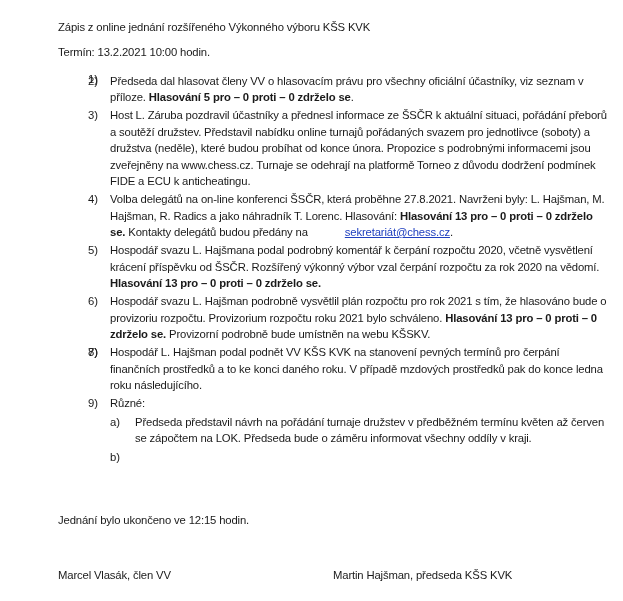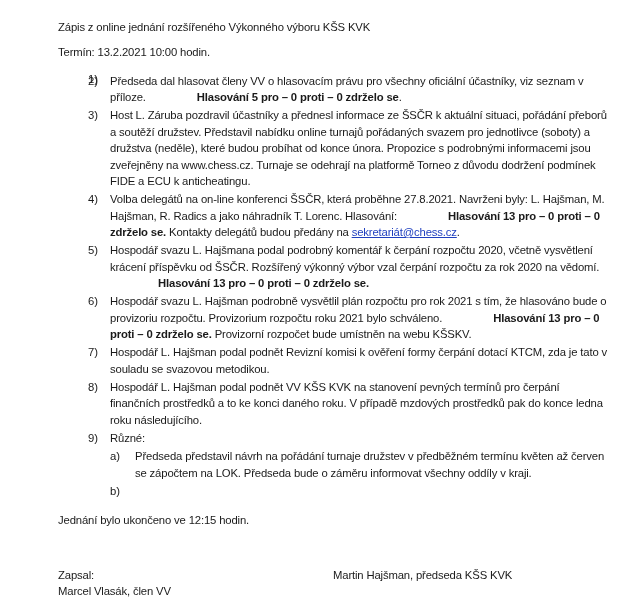--- a/index.html
+++ b/index.html
@@ -12,49 +12,48 @@
     position:absolute; left:58px; top:21px;
     white-space:nowrap;
   }
   .term { position:absolute; left:58px; top:46px; white-space:nowrap; }
   .list { position:absolute; left:88px; top:71px; width:520px; }
   .item { position:relative; padding-left:22px; line-height:16.5px; margin-bottom:1.5px; }
   .num { position:absolute; left:0; top:0; }
   .sub { position:relative; padding-left:25px; line-height:16.5px; margin-top:2px; margin-left:0px; }
   .sub .num { left:0; }
   .subs { margin-top:2px; margin-left:0px; }
-  b { font-weight:bold;margin-left:48px; }
-  a { color:#1f3fbf; text-decoration:underline; }
+  b { font-weight:bold; }
+  a { color:#1f3fbf; text-decoration:underline;margin-left:34px; }
   .end { position:absolute; left:58px; top:514px; white-space:nowrap; }
   .sig { position:absolute; top:567px; line-height:16px; white-space:nowrap; }
   .sig.left { left:58px; }
   .sig.right { left:333px; }
 </style>
 </head>
 <body>
 
 <div class="title">Zápis z online jednání rozšířeného Výkonného výboru KŠS KVK</div>
 <div class="term">Termín: 13.2.2021 10:00 hodin.</div>
 
 <div class="list" id="list">
     <div class="item"><span class="num">1)</span></div>
     <div class="item"><span class="num">2)</span><span><span>Předseda dal hlasovat členy VV o hlasovacím právu pro všechny oficiální účastníky, viz seznam v příloze. </span><b>Hlasování 5 pro – 0 proti – 0 zdrželo se</b><span>.</span></span></div>
     <div class="item"><span class="num">3)</span><span><span>Host L. Záruba pozdravil účastníky a přednesl informace ze ŠSČR k aktuální situaci, pořádání přeborů a soutěží družstev. Představil nabídku online turnajů pořádaných svazem pro jednotlivce (soboty) a družstva (neděle), které budou probíhat od konce února. Propozice s podrobnými informacemi jsou zveřejněny na www.chess.cz. Turnaje se odehrají na platformě Torneo z důvodu dodržení podmínek FIDE a ECU k anticheatingu.</span></span></div>
     <div class="item"><span class="num">4)</span><span><span>Volba delegátů na on-line konferenci ŠSČR, která proběhne 27.8.2021. Navrženi byly:  L. Hajšman, M. Hajšman, R. Radics a jako náhradník T. Lorenc. Hlasování: </span><b>Hlasování 13 pro – 0 proti – 0 zdrželo se.</b><span> Kontakty delegátů budou předány na </span><a href="#">sekretariát@chess.cz</a><span>.</span></span></div>
     <div class="item"><span class="num">5)</span><span><span>Hospodář svazu L. Hajšmana podal podrobný komentář k čerpání rozpočtu 2020, včetně vysvětlení krácení příspěvku od ŠSČR. Rozšířený výkonný výbor vzal čerpání rozpočtu za rok 2020 na vědomí. </span><b>Hlasování 13 pro – 0 proti – 0 zdrželo se.</b></span></div>
-    <div class="item"><span class="num">6)</span><span><span>Hospodář svazu L. Hajšman podrobně vysvětlil plán rozpočtu pro rok 2021 s tím, že hlasováno bude o provizoriu rozpočtu. Provizorium rozpočtu roku 2021 bylo schváleno. </span><b>Hlasování 13 pro – 0 proti – 0 zdrželo se.</b><span> Provizorní rozpočet bude umístněn na webu KŠSKV.</span></span></div>
-    <div class="item"><span class="num">7)</span><span><span>Hospodář L. Hajšman podal podnět Revizní komisi k ověření formy čerpání dotací KTCM, zda je tato v souladu se svazovou metodikou.</span></span></div>
+    <div class="item"><span class="num">6)</span><span><span>Hospodář svazu L. Hajšman podrobně vysvětlil plán rozpočtu pro rok 2021 s tím, že hlasováno bude o provizoriu rozpočtu. Provizorium rozpočtu roku 2021 bylo schváleno. </span><b>Hlasování 13 pro – 0 proti – 0 zdrželo se.</b><span> Provizorní podrobně bude umístněn na webu KŠSKV.</span></span></div>
+    <div class="item"><span class="num">7)</span></div>
     <div class="item"><span class="num">8)</span><span><span>Hospodář L. Hajšman podal podnět VV KŠS KVK na stanovení pevných termínů pro čerpání finančních prostředků a to ke konci daného roku. V případě mzdových prostředků pak do konce ledna roku následujícího.</span></span></div>
     <div class="item"><span class="num">9)</span><span><span>Různé:</span></span><div class="subs">
         <div class="sub"><span class="num">a)</span><span>Předseda představil návrh na pořádání turnaje družstev v předběžném termínu květen až červen se zápočtem na LOK. Předseda bude o záměru informovat všechny oddíly v kraji.</span></div>
         <div class="sub"><span class="num">b)</span></div>
       </div></div>
   </div>
 
 <div class="end">Jednání bylo ukončeno ve 12:15 hodin.</div>
 
 <div class="sig left">
-  <div>Zapsal:</div>
   <div>Marcel Vlasák, člen VV</div>
 </div>
 <div class="sig right">
   <div>Martin Hajšman, předseda KŠS KVK</div>
 </div>
 
 </body></html>

